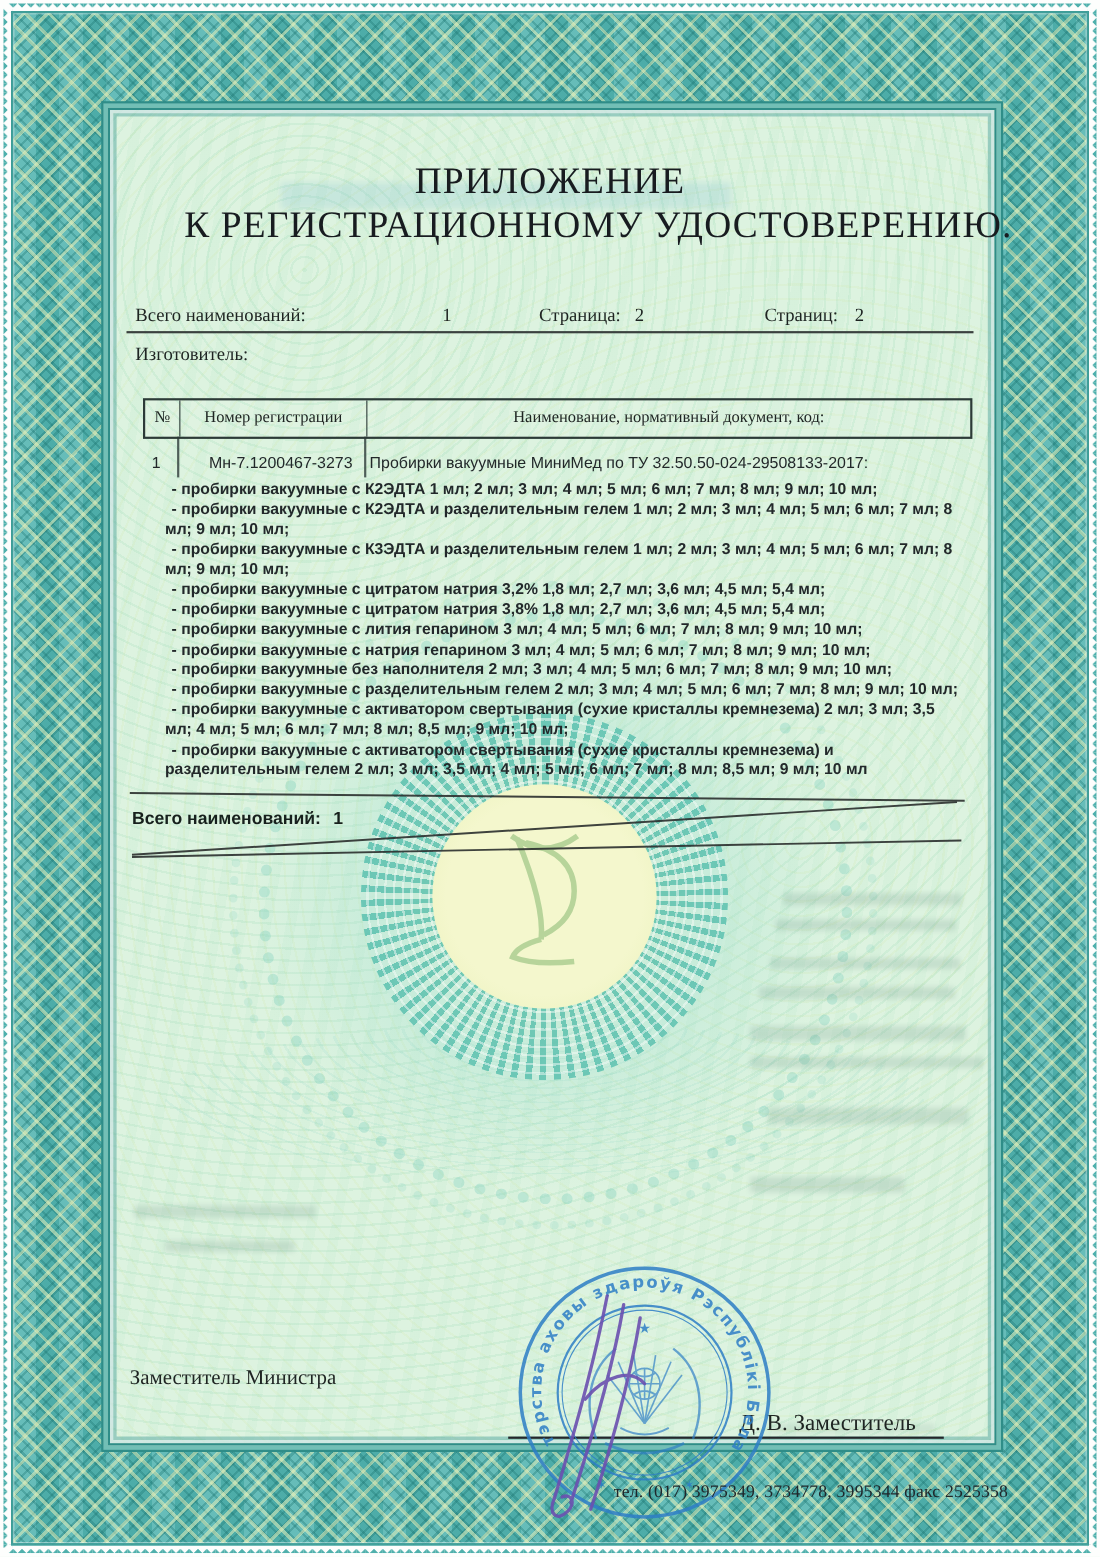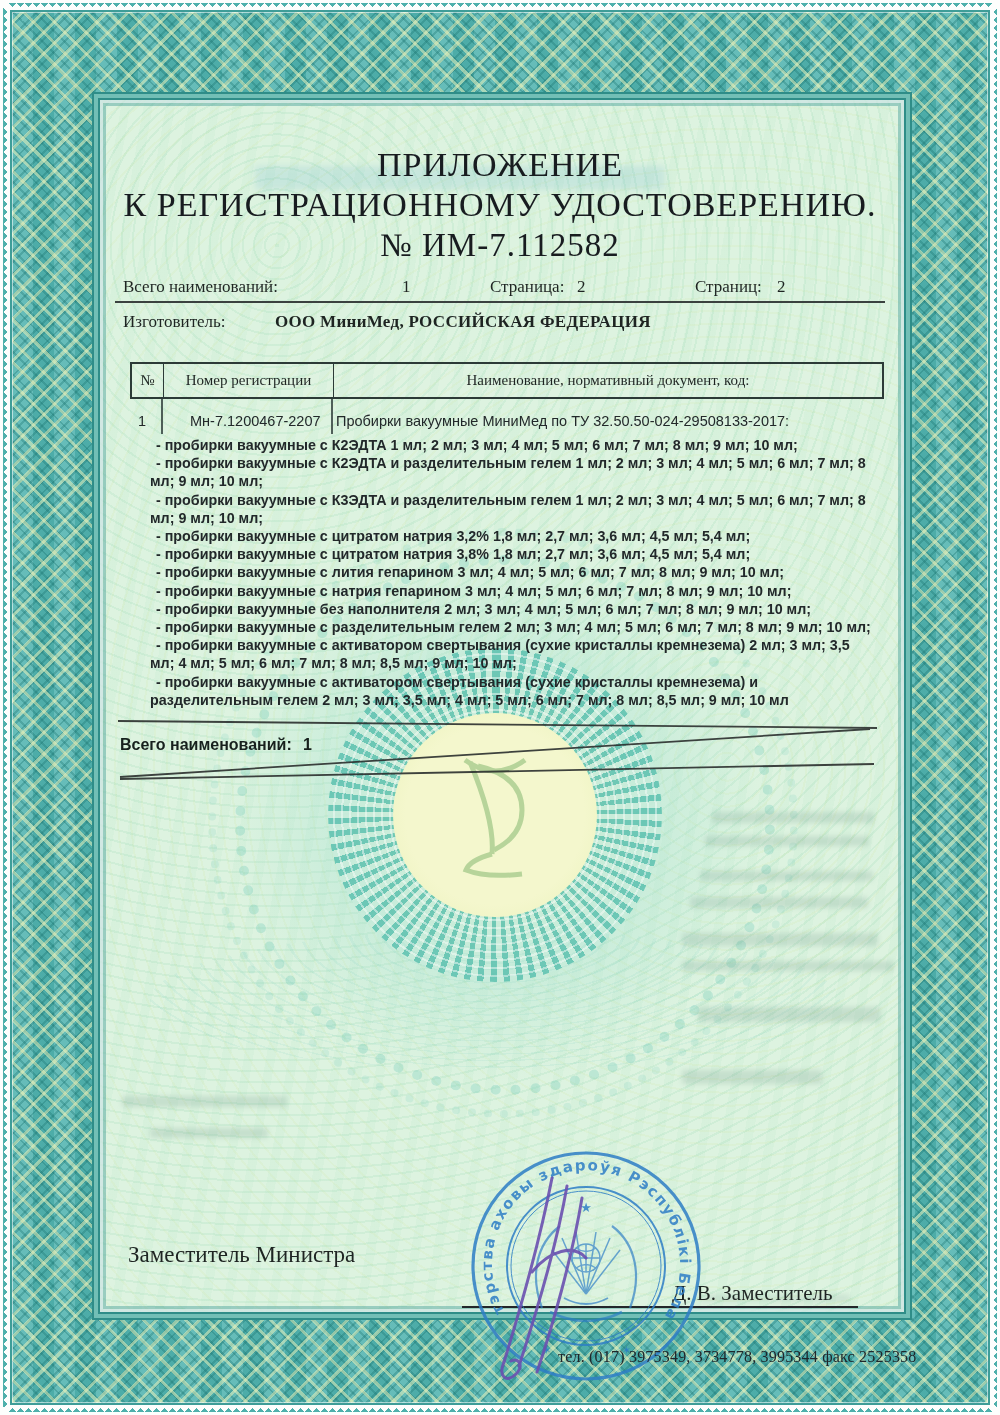--- a/index.html
+++ b/index.html
@@ -58,21 +58,21 @@
   .waves{left:150px;top:930px;width:690px;height:140px;opacity:.35;border-radius:50%;
     background:repeating-radial-gradient(ellipse at 50% 0%, rgba(120,205,190,.35) 0 3px, transparent 3px 16px);}
 
   
   .ghost{position:absolute;background:rgba(104,146,130,.20);filter:blur(2.5px);border-radius:2px;}
   .ghost-blue{background:rgba(90,168,208,.16);filter:blur(3px);}
 
   
   .title{left:100px;width:800px;text-align:center;letter-spacing:1px;color:#181c20;line-height:1.0;}
   .t1{top:148px;font-size:34px;}
-  .t2{top:188px;font-size:34px;}
+  .t2{top:188px;font-size:34px;margin-left:44px;}
   .t3{top:229px;font-size:33px;}
   .meta{font-size:17px;}
   .rule{height:2px;background:#3a413f;}
   .bold{font-weight:bold;}
 
   .thead{left:130px;top:362px;width:750px;height:33px;display:flex;
     border:2px solid #2c3a37;font-size:15px;background:rgba(255,255,255,.06);}
   .thead .cell{display:flex;align-items:center;justify-content:center;height:100%;box-sizing:border-box;}
   .c-num{width:32px;border-right:1.5px solid #2c3a37;}
   .c-reg{width:170px;border-right:1.5px solid #2c3a37;}
@@ -127,42 +127,40 @@
   <div class="ghost" style="left:682px;top:933px;width:196px;height:13px"></div>
   <div class="ghost" style="left:682px;top:961px;width:212px;height:10px"></div>
   <div class="ghost" style="left:698px;top:1007px;width:182px;height:15px"></div>
   <div class="ghost" style="left:682px;top:1070px;width:140px;height:14px"></div>
   <div class="ghost" style="left:122px;top:1096px;width:165px;height:11px"></div>
   <div class="ghost" style="left:150px;top:1128px;width:118px;height:10px"></div>
   <div class="ghost" style="left:700px;top:1294px;width:150px;height:9px;opacity:.7"></div>
 
   <div class="abs title t1">ПРИЛОЖЕНИЕ</div>
   <div class="abs title t2">К РЕГИСТРАЦИОННОМУ УДОСТОВЕРЕНИЮ.</div>
-  <div class="abs title t3">№  ИМ-7.112582</div>
 
   <div class="abs meta" style="left:123px;top:277px">Всего наименований:</div>
   <div class="abs meta" style="left:402px;top:277px">1</div>
   <div class="abs meta" style="left:490px;top:277px">Страница:</div>
   <div class="abs meta" style="left:577px;top:277px">2</div>
   <div class="abs meta" style="left:695px;top:277px">Страниц:</div>
   <div class="abs meta" style="left:777px;top:277px">2</div>
   <div class="abs rule" style="left:115px;top:301px;width:770px"></div>
   <div class="abs meta" style="left:123px;top:312px">Изготовитель:</div>
-  <div class="abs meta bold" style="left:275px;top:312px;letter-spacing:.3px">ООО МиниМед, РОССИЙСКАЯ ФЕДЕРАЦИЯ</div>
 
   <div class="abs thead">
     <div class="cell c-num">№</div>
     <div class="cell c-reg">Номер регистрации</div>
     <div class="cell c-name">Наименование, нормативный документ, код:</div>
   </div>
   <div class="abs vstub" style="left:161px;top:397px;height:37px"></div>
   <div class="abs vstub" style="left:331px;top:397px;height:37px"></div>
 
   <div class="abs rowtxt" style="left:138px;top:413px">1</div>
-  <div class="abs rowtxt" style="left:190px;top:413px">Мн-7.1200467-2207</div>
+  <div class="abs rowtxt" style="left:190px;top:413px">Мн-7.1200467-3273</div>
   <div class="abs rowtxt" style="left:336px;top:413px;width:545px">Пробирки вакуумные МиниМед по ТУ 32.50.50-024-29508133-2017:</div>
 
   <ul class="abs items">
     <li>- пробирки вакуумные с К2ЭДТА 1 мл; 2 мл; 3 мл; 4 мл; 5 мл; 6 мл; 7 мл; 8 мл; 9 мл; 10 мл;</li>
     <li>- пробирки вакуумные с К2ЭДТА и разделительным гелем 1 мл; 2 мл; 3 мл; 4 мл; 5 мл; 6 мл; 7 мл; 8 мл; 9 мл; 10 мл;</li>
     <li>- пробирки вакуумные с К3ЭДТА и разделительным гелем 1 мл; 2 мл; 3 мл; 4 мл; 5 мл; 6 мл; 7 мл; 8 мл; 9 мл; 10 мл;</li>
     <li>- пробирки вакуумные с цитратом натрия 3,2% 1,8 мл; 2,7 мл; 3,6 мл; 4,5 мл; 5,4 мл;</li>
     <li>- пробирки вакуумные с цитратом натрия 3,8% 1,8 мл; 2,7 мл; 3,6 мл; 4,5 мл; 5,4 мл;</li>
     <li>- пробирки вакуумные с лития гепарином 3 мл; 4 мл; 5 мл; 6 мл; 7 мл; 8 мл; 9 мл; 10 мл;</li>
     <li>- пробирки вакуумные с натрия гепарином 3 мл; 4 мл; 5 мл; 6 мл; 7 мл; 8 мл; 9 мл; 10 мл;</li>
@@ -175,21 +173,21 @@
   <div class="abs sumlabel" style="left:120px;top:736px">Всего наименований:</div>
   <div class="abs sumlabel" style="left:303px;top:736px">1</div>
   <svg class="abs" style="left:0;top:0" width="1000" height="1415">
     <g stroke="#2b2f2e" stroke-width="1.8" opacity=".9">
       <line x1="118" y1="721" x2="877" y2="728"></line>
       <line x1="120" y1="777" x2="870" y2="729"></line>
       <line x1="120" y1="779" x2="874" y2="764"></line>
     </g>
   </svg>
 
-  <div class="abs" style="left:128px;top:1242px;font-size:23px">Заместитель Министра</div>
+  <div class="abs" style="left:118px;top:1242px;font-size:19px">Заместитель Министра</div>
   <div class="abs sigline" style="left:462px;top:1306px;width:396px"></div>
   <div class="abs" style="left:672px;top:1281px;font-size:21px">Д. В. Заместитель</div>
 
   <svg class="abs" style="left:466px;top:1146px;opacity:.85" width="240" height="240" viewBox="0 0 240 240">
     <defs>
       <path id="ringPath" d="M 39.6 167 A 94 94 0 1 1 200.4 167"></path>
     </defs>
     <g stroke="#2e7ec6" fill="none">
       <circle cx="120" cy="120" r="113" stroke-width="3.2"></circle>
       <circle cx="120" cy="120" r="79" stroke-width="2"></circle>

